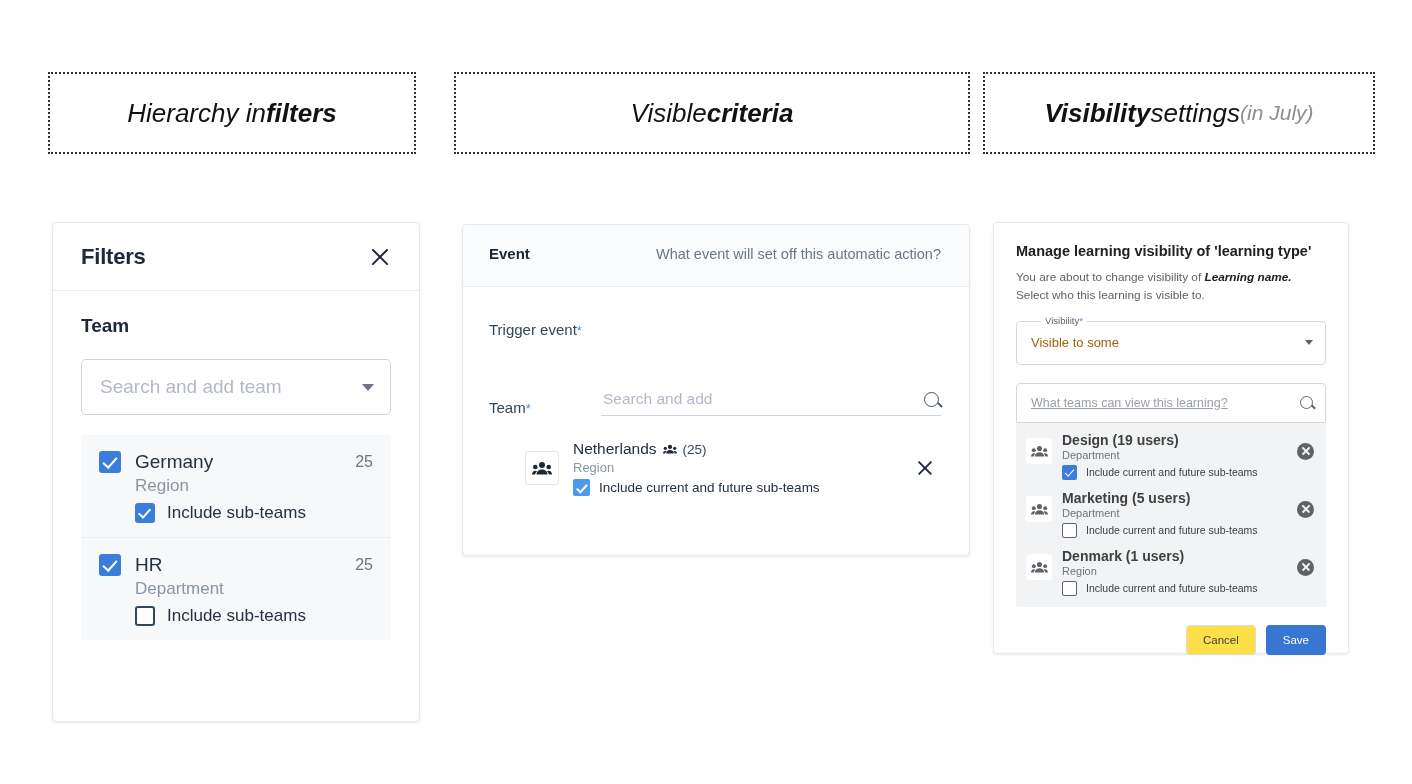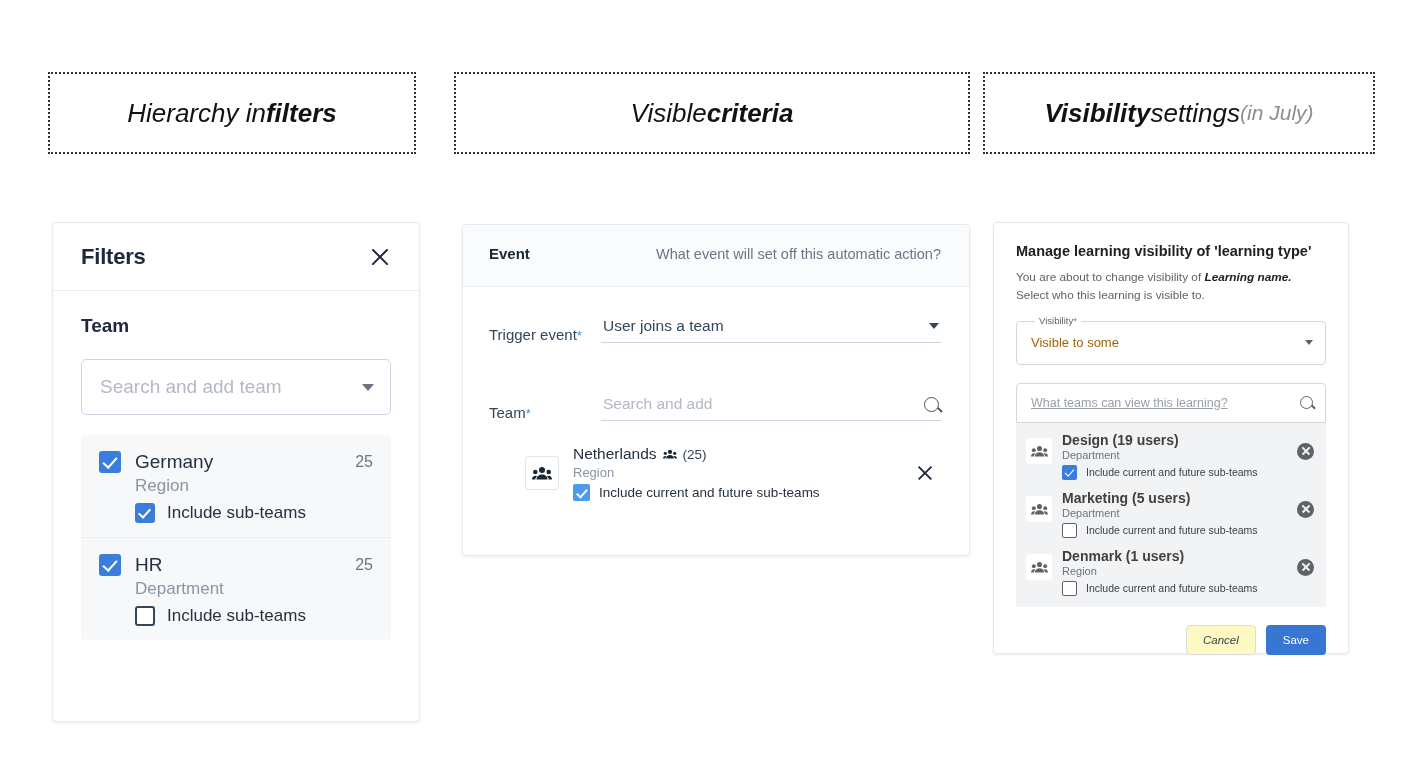--- a/index.html
+++ b/index.html
@@ -261,21 +261,21 @@
     border: 1px solid #d4d7dc;
     border-radius: 4px;
     height: 44px;
     display: flex; align-items: center;
     justify-content: space-between;
     padding: 0 12px 0 14px;
     cursor: pointer;
   }
   .outlined .legend {
     position: absolute;
-    top: -7px; left: 18px;
+    top: -7px; left: 24px;
     background: #fff;
     padding: 0 4px;
     font-size: 9.5px;
     color: #5f6368;
   }
   .outlined .legend .req { font-size: 9.5px; }
   .outlined .sel { font-size: 13px; color: #a16207; }
   .caret-tiny {
     width: 0; height: 0;
     border-left: 4.5px solid transparent;
@@ -351,21 +351,21 @@
     padding: 18px 22px 0 0;
   }
   .btn {
     font-size: 11.5px;
     border-radius: 4px;
     padding: 8px 16px;
     cursor: pointer;
     border: 1px solid transparent;
     font-family: "Liberation Sans", sans-serif;
   }
-  .btn-cancel { background: #fef9c3; border-color: #dadce0; color: #3c4043; font-style: italic; }
+  .btn-cancel { background: #fde047; border-color: #dadce0; color: #3c4043; }
   .btn-save   { background: #3876d4; color: #fff; }
 
   svg { display: block; }
 </style>
 </head>
 <body>
 
 <div class="hdr" id="hdr-filters">
   <span class="light">Hierarchy in </span>
     <span class="b">filters</span>
@@ -434,26 +434,20 @@
   <div class="event-head">
     <span class="lbl">Event</span>
     <span class="q">What event will set off this automatic action?</span>
   </div>
 
   <div class="trig-body">
 
     <div class="field-row">
       <div class="field-label">
         <span>Trigger event</span><span class="req">*</span>
-      </div>
-      <div class="field-ctl">
-        <div class="underline-input">
-          <span class="val">User joins a team</span>
-          <span class="caret-sm"></span>
-        </div>
       </div>
     </div>
 
     <div class="field-row" style="margin-top:52px;">
       <div class="field-label">
         <span>Team</span><span class="req">*</span>
       </div>
       <div class="field-ctl">
         <div class="underline-input">
           <span class="ph">Search and add</span>

